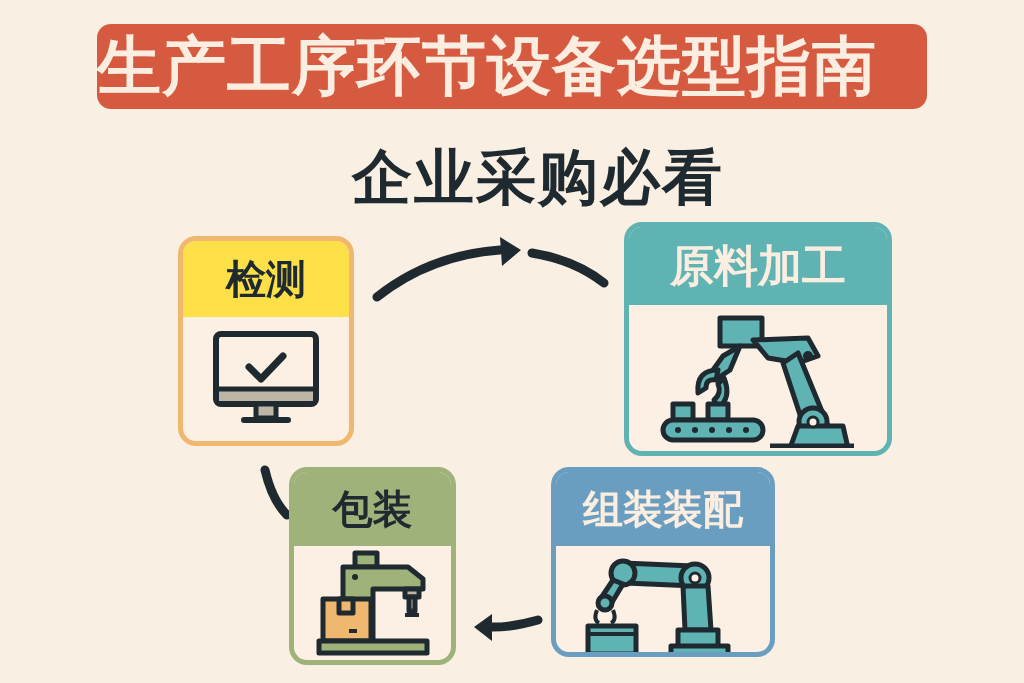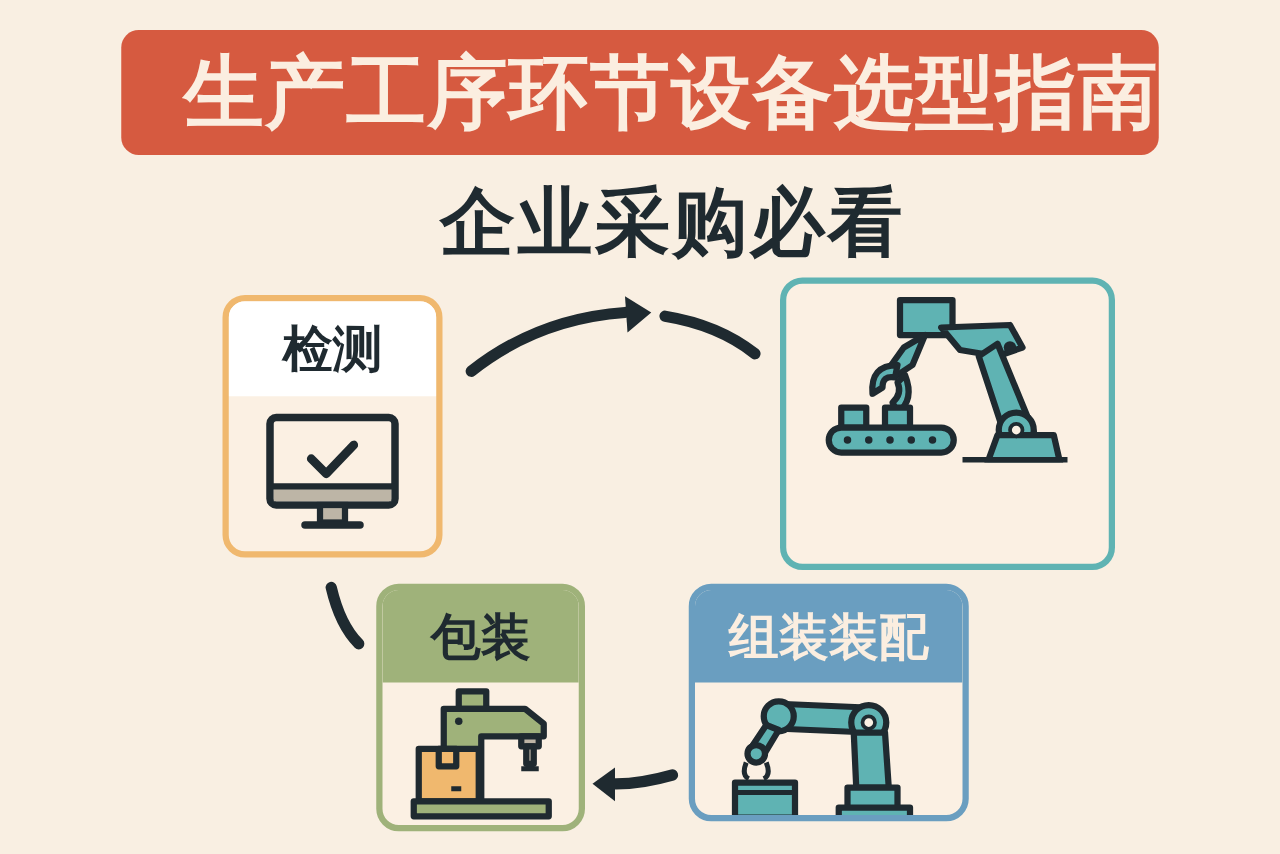--- a/index.html
+++ b/index.html
@@ -3,23 +3,23 @@
 <meta charset="utf-8">
 <style>
   html, body { margin: 0; padding: 0; }
   body {
     width: 1024px; height: 683px; overflow: hidden;
     background: #f9efe2;
     font-family: "DejaVu Sans", sans-serif;
     position: relative;
   }
   .banner {
-    position: absolute; left: 97px; top: 24px; width: 830px; height: 100px;
+    position: absolute; left: 97px; top: 24px; width: 830px; height: 85px;
     background: #d65a40; border-radius: 14px;
-    display: flex; align-items: center; justify-content: flex-end;
+    display: flex; align-items: center; justify-content: flex-start;
   }
   .banner-text {
     color: #fbeee0; font-size: 64px; font-weight: bold; letter-spacing: 1px;
     white-space: nowrap;
   }
   .subtitle {
     position: absolute; left: 300px; top: 138px; width: 424px; text-align: right;
     color: #1f2a30; font-size: 60px; font-weight: bold; letter-spacing: 2px;
   }
   .card {
@@ -46,36 +46,39 @@
     <path d="M377,297 Q430,255 500,250"></path>
     <path d="M532,253 Q575,260 604,283"></path>
     <path d="M538,620 Q510,628 488,627"></path>
     <path d="M265,470 Q272,500 287,515"></path>
   </g>
   <polygon points="500,237 521,250 502,266" fill="#1f2a30"></polygon>
   <polygon points="474,627 492,614 492,641" fill="#1f2a30"></polygon>
 </svg>
 
 <div class="card" style="left:178px; top:236px; width:176px; height:210px; border-color:#f0b86e;">
-  <div class="card-header" style="height:76px; background:#ffffff; color:#1f2a30; font-size:40px;">
+  <div class="card-header" style="height:76px; background:#fde047; color:#1f2a30; font-size:40px;">
     <span>检测</span>
   </div>
   <div class="card-body" style="height:124px;">
     <svg width="110" height="100" viewBox="0 0 110 100">
       <rect x="5" y="5" width="100" height="70" rx="5" fill="#fbf0e3" stroke="#1f2a30" stroke-width="6"></rect>
       <rect x="8" y="62" width="94" height="10" fill="#bdb5a6"></rect>
       <line x1="5" y1="60" x2="105" y2="60" stroke="#1f2a30" stroke-width="5"></line>
       <polyline points="38,38 50,50 72,27" fill="none" stroke="#1f2a30" stroke-width="7" stroke-linecap="round" stroke-linejoin="round"></polyline>
       <rect x="45" y="75" width="20" height="14" fill="#bdb5a6" stroke="#1f2a30" stroke-width="5"></rect>
       <rect x="30" y="88" width="50" height="6" rx="3" fill="#1f2a30"></rect>
     </svg>
   </div>
 </div>
 
 <div class="card" style="left:624px; top:222px; width:268px; height:234px; border-color:#5fb3b3;">
+  <div class="card-header" style="height:78px; background:#5fb3b3; color:#fbeee0; font-size:44px;">
+    <span>原料加工</span>
+  </div>
   <div class="card-body" style="height:146px;">
     <svg width="200" height="140" viewBox="0 0 200 140">
       <g stroke="#1f2a30" stroke-width="5" stroke-linejoin="round" fill="#5fb3b3">
         <rect x="62" y="10" width="42" height="28"></rect>
         <path d="M95,32 L150,30 L160,48 L140,55 L110,50 Z"></path>
         <path d="M140,45 L170,118 L148,125 L125,55 Z"></path>
         <circle cx="155" cy="114" r="14"></circle>
         <path d="M140,118 L185,118 L190,140 L132,140 Z"></path>
         <path d="M82,38 L72,62 L60,70 L55,62 L65,48 Z"></path>
         <path d="M60,62 Q38,62 40,85 L48,80 Q48,70 58,72 Z"></path>
@@ -116,21 +119,21 @@
         <rect x="5" y="78" width="48" height="28"></rect>
       </g>
       <path d="M14,62 Q10,72 16,75 M30,62 Q34,72 28,75" stroke="#1f2a30" stroke-width="4" fill="none"></path>
       <line x1="5" y1="86" x2="53" y2="86" stroke="#1f2a30" stroke-width="4"></line>
       <circle cx="112" cy="30" r="5" fill="#fbf0e3" stroke="#1f2a30" stroke-width="3"></circle>
       <line x1="0" y1="108" x2="155" y2="108" stroke="#1f2a30" stroke-width="4"></line>
     </svg>
   </div>
 </div>
 
-<div class="card" style="left:289px; top:467px; width:167px; height:198px; border-color:#9fb27a;margin-left:12px;">
+<div class="card" style="left:289px; top:467px; width:167px; height:198px; border-color:#9fb27a;">
   <div class="card-header" style="height:74px; background:#9fb27a; color:#1f2a30; font-size:40px;">
     <span>包装</span>
   </div>
   <div class="card-body" style="height:114px;">
     <svg width="120" height="108" viewBox="0 0 120 108">
       <g stroke="#1f2a30" stroke-width="5" stroke-linejoin="round">
         <rect x="42" y="4" width="22" height="14" fill="#9fb27a"></rect>
         <path d="M30,18 L95,18 L110,30 L110,40 L60,40 L60,90 L30,90 Z" fill="#9fb27a"></path>
         <rect x="92" y="40" width="14" height="8" fill="#bdb5a6"></rect>
         <rect x="96" y="48" width="6" height="14" fill="#bdb5a6"></rect>

